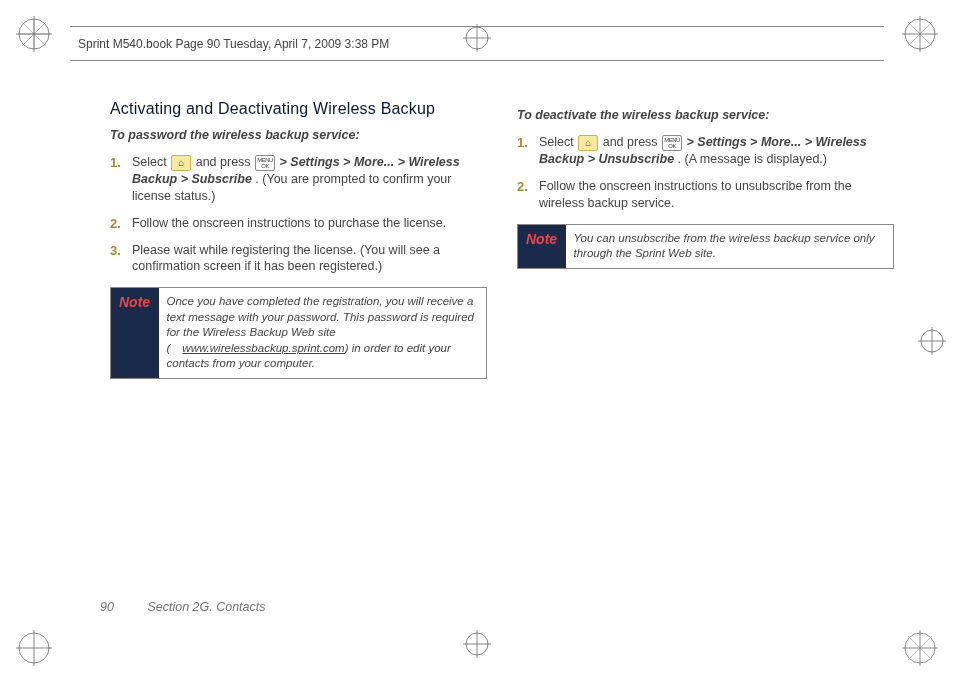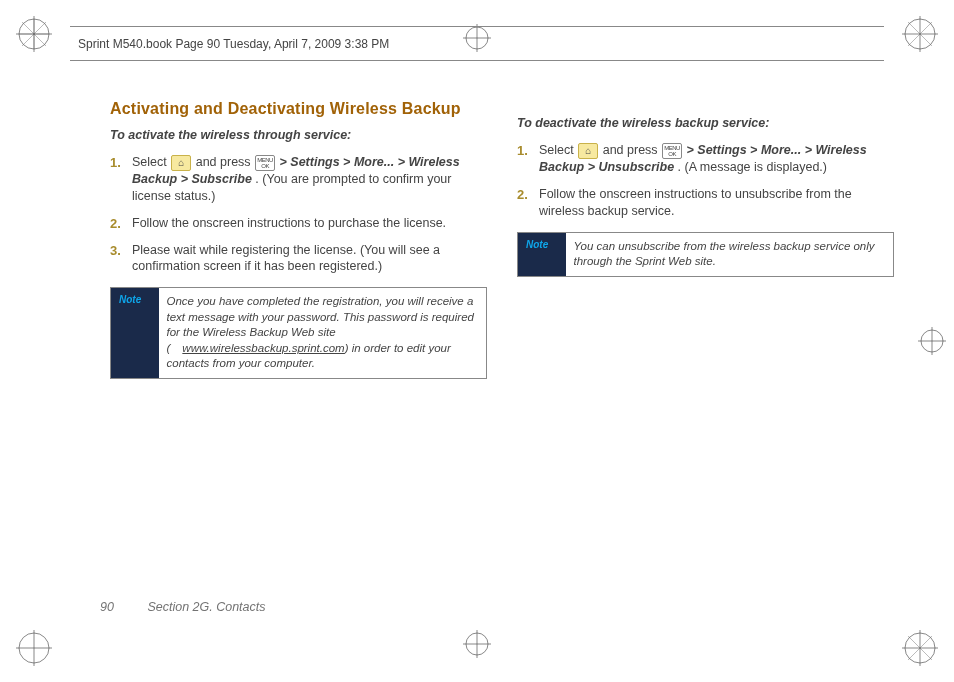--- a/index.html
+++ b/index.html
@@ -38,22 +38,22 @@
     bottom: 80px;
     display: flex;
     gap: 30px;
   }
   .col {
     flex: 1;
     min-width: 0;
   }
   h2.section-title {
     font-size: 16px;
-    font-weight: bold;
-    color: #a16207;
+    font-weight: normal;
+    color: #0f172a;
     margin-bottom: 10px;
     letter-spacing: 0.2px;
   }
   .subhead {
     font-style: italic;
     font-size: 12.5px;
     color: #444;
     margin-bottom: 12px;
     font-weight: bold;
   }
@@ -92,24 +92,24 @@
   .path-bold { font-weight: bold; font-style: italic; }
   .note-table {
     border: 1px solid #888;
     border-collapse: collapse;
     margin-top: 12px;
     width: 100%;
   }
   .note-table td { vertical-align: top; padding: 6px 8px; }
   .note-label {
     background: #1a2a4a;
-    color: #0ea5e9;
-    font-weight: bold;
-    font-style: italic;
-    font-size: 10px;
+    color: #ef4444;
+    font-weight: bold;
+    font-style: italic;
+    font-size: 14px;
     width: 48px;
   }
   .tip-label {
     background: #6b7a1f;
     color: #fff;
     font-weight: bold;
     font-style: italic;
     font-size: 12px;
     width: 48px;
   }
@@ -198,21 +198,21 @@
 </div>
 
 <div class="header-line">
   <span class="header-text">Sprint M540.book  Page 90  Tuesday, April 7, 2009  3:38 PM</span>
 </div>
 
 <div class="page-body">
 
   <div class="col">
     <h2 class="section-title">Activating and Deactivating Wireless Backup</h2>
-    <div class="subhead">To activate the wireless through service:</div>
+    <div class="subhead">To password the wireless backup service:</div>
     <ol>
       <li>
         <span class="num">1.</span>
         <span>Select </span>
         <span class="key-icon home">⌂</span>
         <span> and press </span>
         <span class="key-icon menu-ok">MENU OK</span>
         <span class="path-bold"> &gt; Settings &gt; More... &gt; Wireless Backup &gt; Subscribe</span>
         <span>. (You are prompted to confirm your license status.)</span>
       </li>
@@ -233,21 +233,21 @@
         <td class="note-body">
           <span>Once you have completed the registration, you will receive a text message with your password. This password is required for the Wireless Backup Web site (</span><span class="u">www.wirelessbackup.sprint.com</span><span>) in order to edit your contacts from your computer.</span>
         </td>
       </tr>
     </tbody>
       </table>
 
   </div>
 
   <div class="col">
-    <div class="subhead" style="margin-top:16px;">To deactivate the wireless backup service:</div>
+    <div class="subhead" style="margin-top:8px;">To deactivate the wireless backup service:</div>
     <ol>
       <li>
         <span class="num">1.</span>
         <span>Select </span>
         <span class="key-icon home">⌂</span>
         <span> and press </span>
         <span class="key-icon menu-ok">MENU OK</span>
         <span class="path-bold"> &gt; Settings &gt; More... &gt; Wireless Backup &gt; Unsubscribe</span>
         <span>. (A message is displayed.)</span>
       </li>

